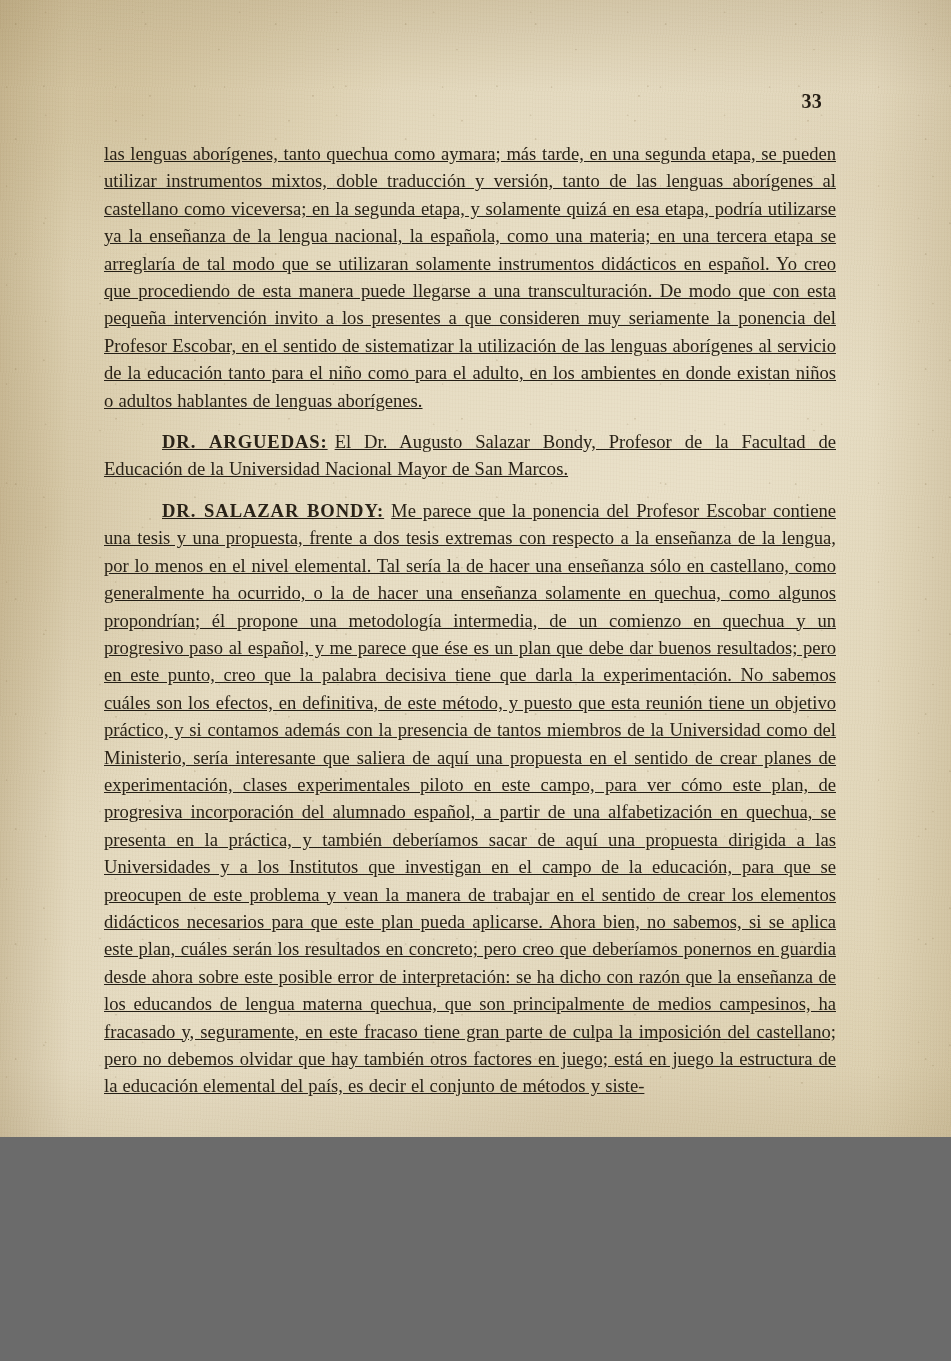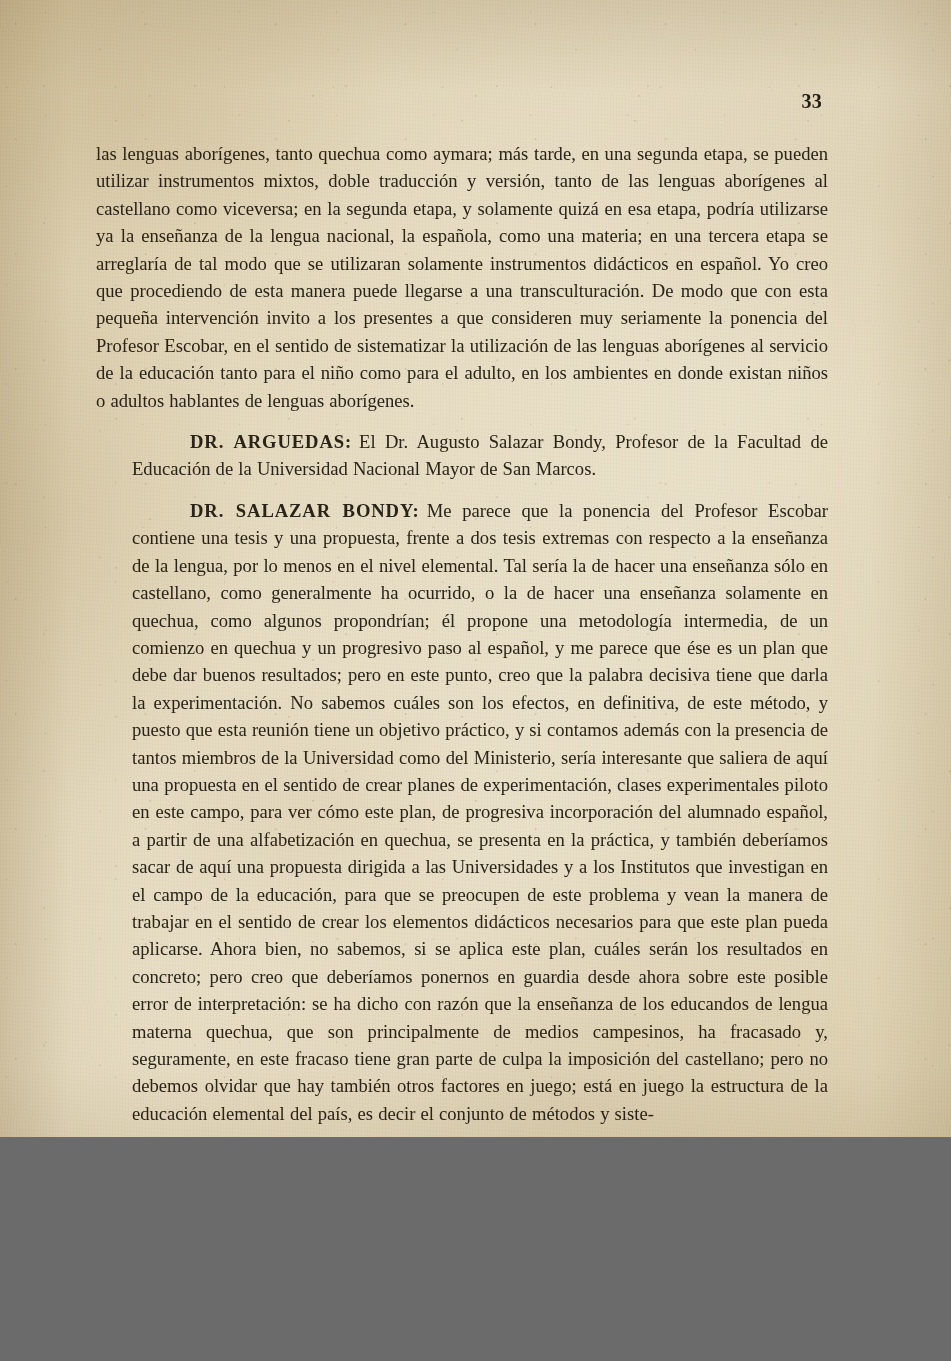--- a/index.html
+++ b/index.html
@@ -75,43 +75,43 @@
     width: 822px;
     text-align: right;
     font-size: 20px;
     font-weight: bold;
     letter-spacing: 0.2px;
     color: #241d14;
   }
 
   .textblock {
     position: absolute;
-    left: 96px;
+    left: 104px;
     top: 140px;
     width: 732px;
+    text-decoration: underline;
   }
 
   p.para {
     margin: 0;
     font-size: 18.6px;
     line-height: 27.4px;
     text-align: justify;
     text-justify: inter-word;
     color: #2a2318;
     word-spacing: 0.5px;
     -webkit-font-smoothing: antialiased;
   }
 
   p.para + p.para {
     margin-top: 14px;
   }
 
   p.indent {
     text-indent: 58px;
-    margin-left: 36px;
   }
 
   .speaker {
     font-weight: bold;
     letter-spacing: 0.9px;
   }
 
   .speaker-gap {
     display: inline-block;
     width: 7px;

